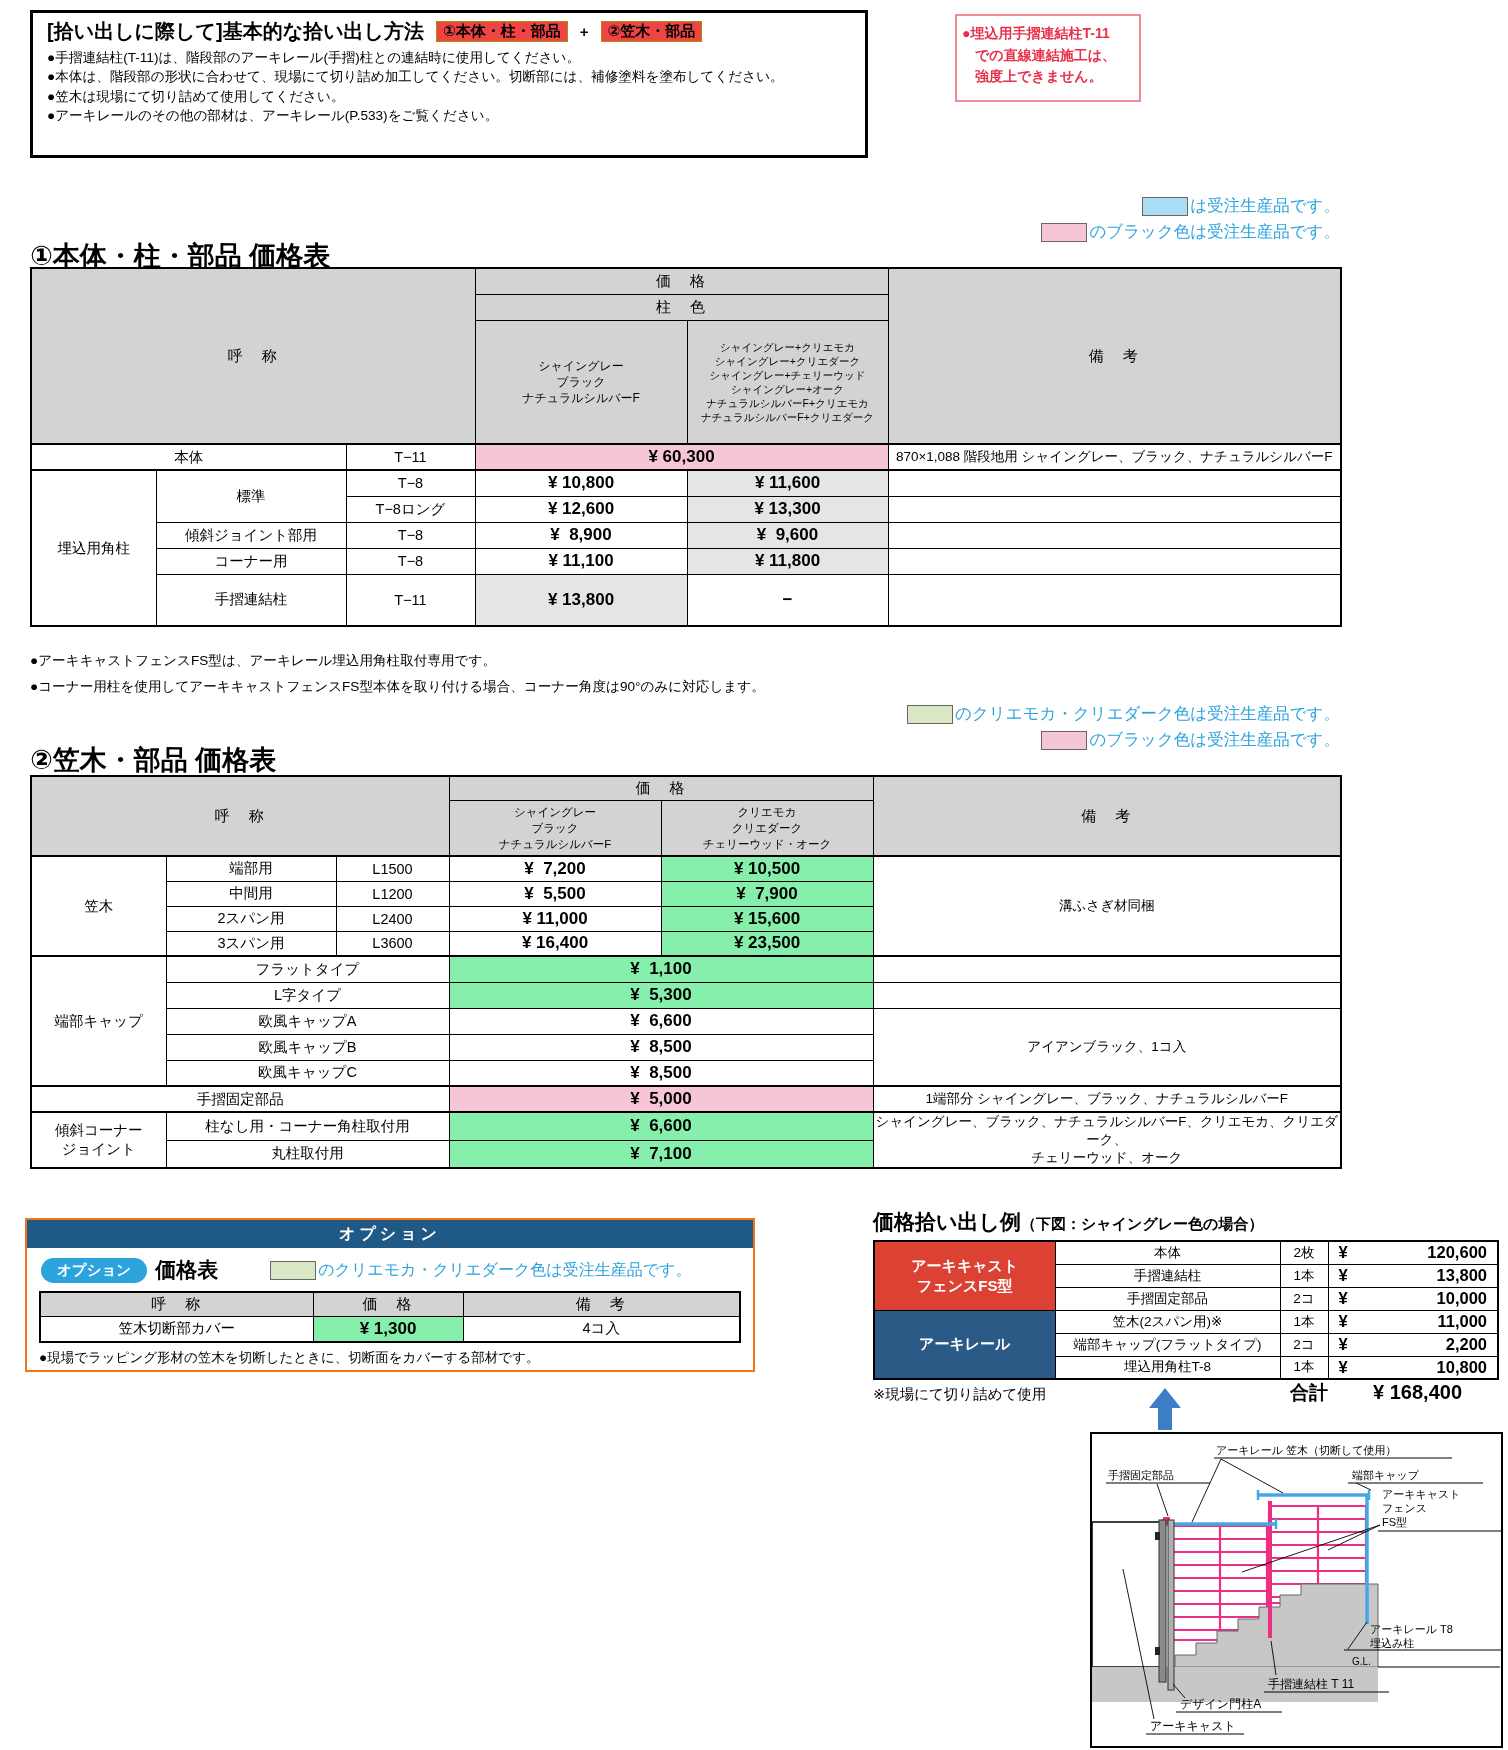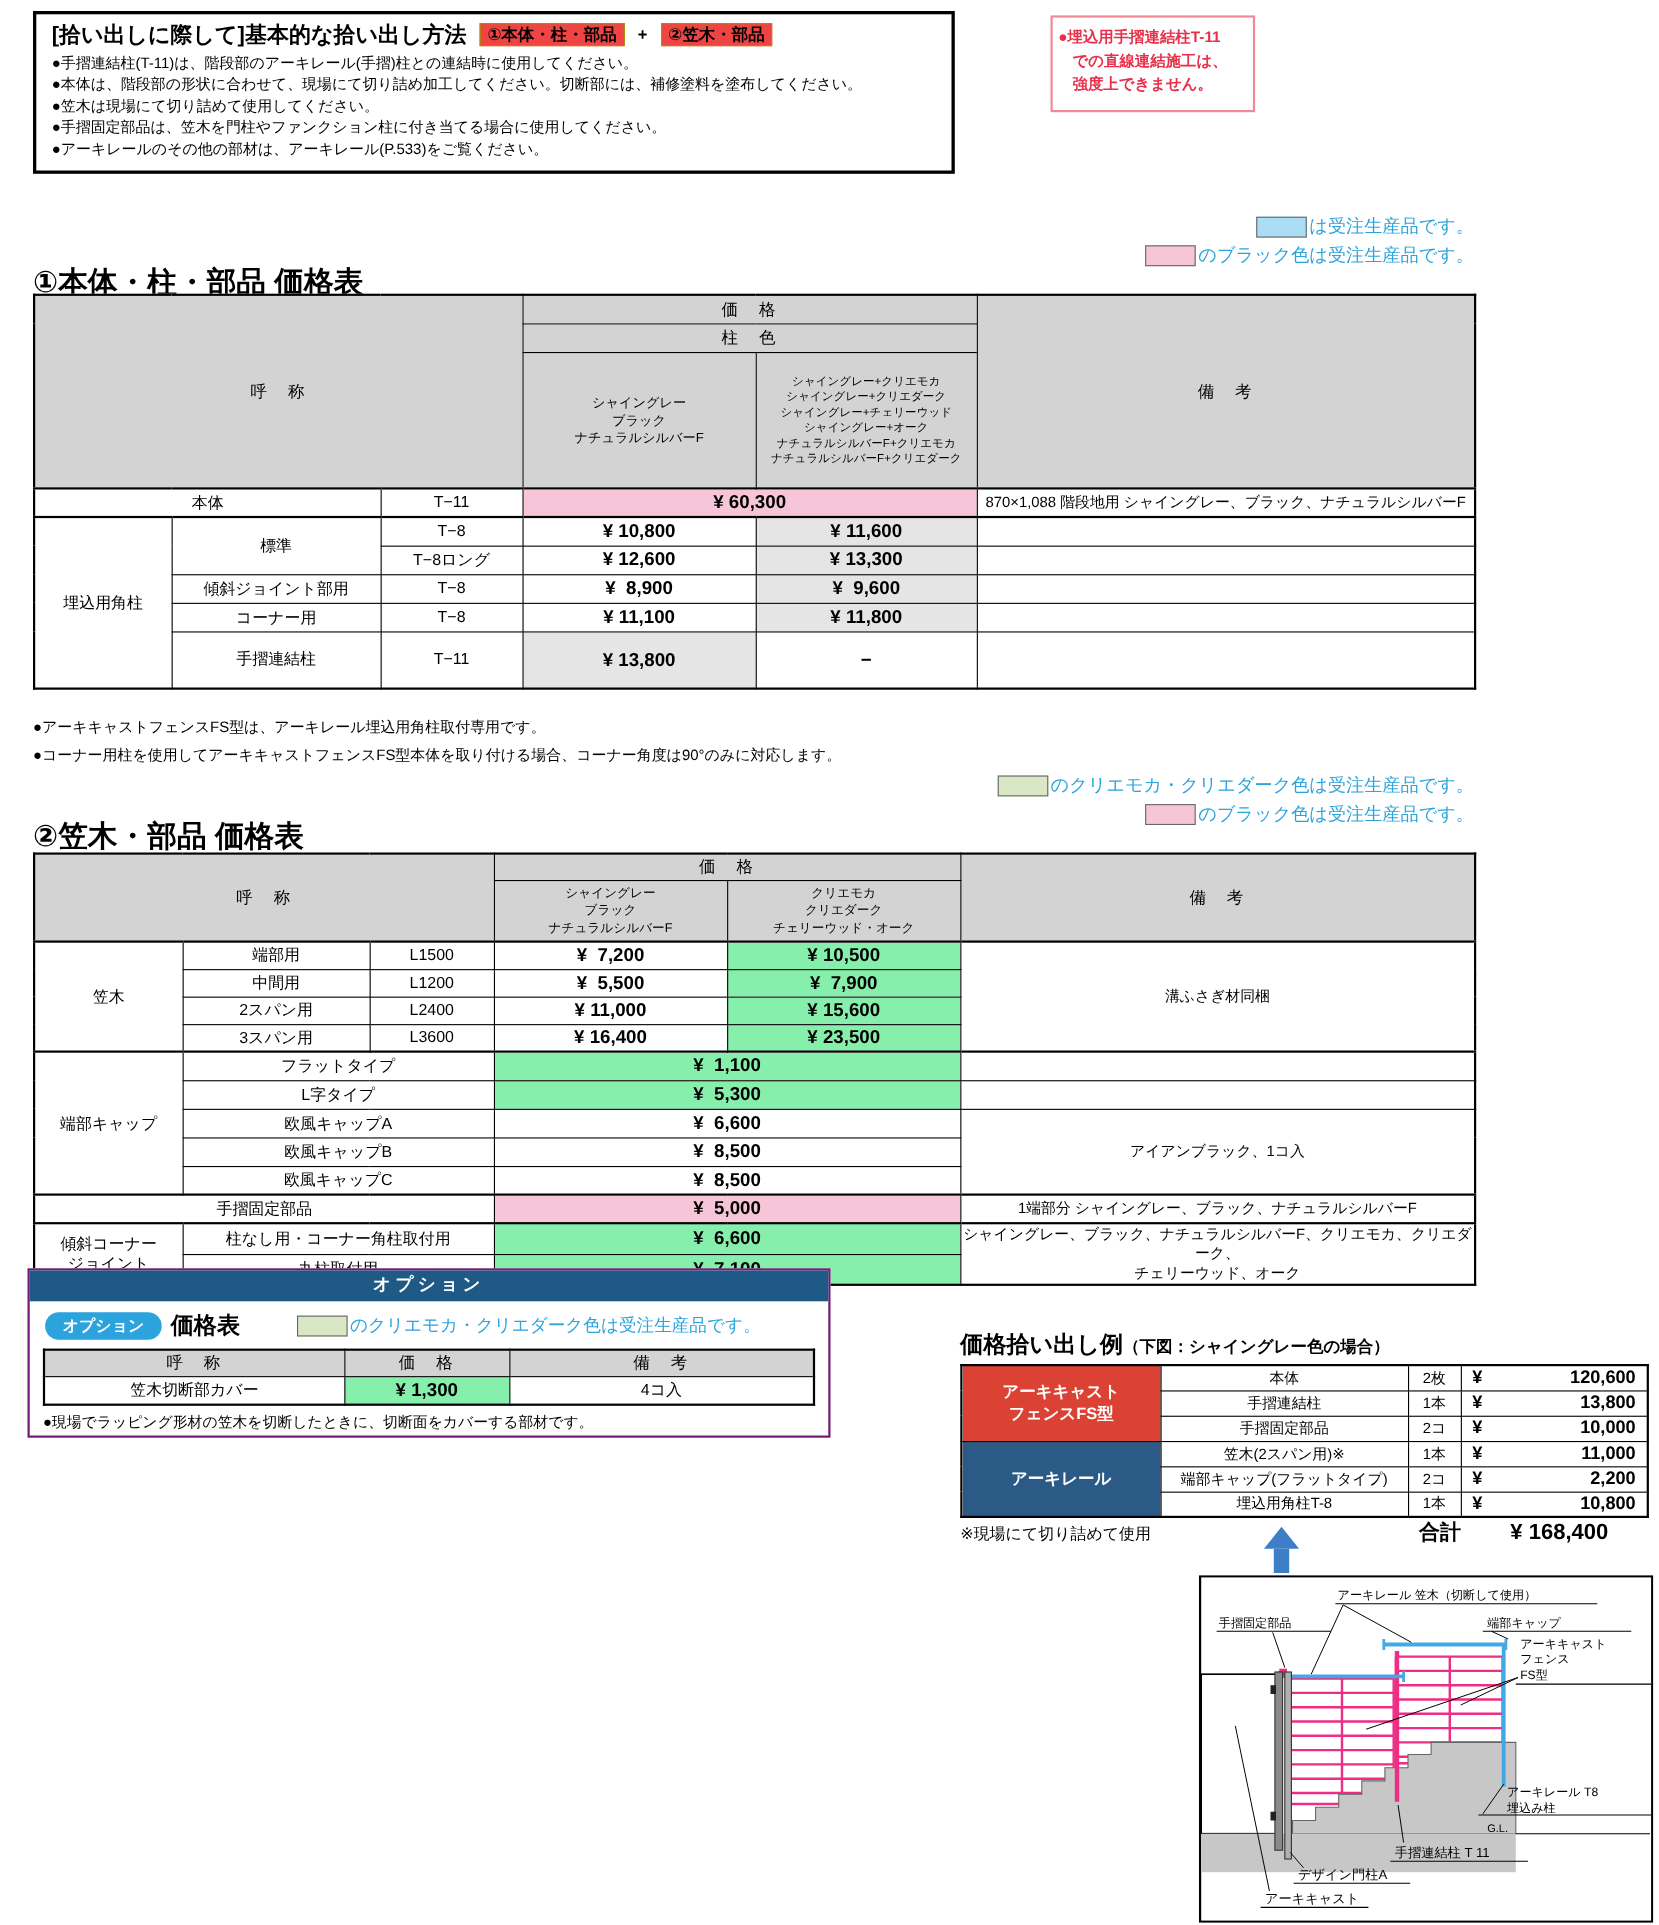--- a/index.html
+++ b/index.html
@@ -39,21 +39,21 @@
   .rm{font-size:13.5px;}
   .price{font-weight:bold;font-size:17px;white-space:pre;}
   .blue-bg{background:#e5e5e5;margin-left:40px;}
   .pink-bg{background:#f6c5d8;}
   .green-bg{background:#86efac;}
   .sep td,.sep th{border-top:2px solid #000;}
   .clines12 div{font-size:12px;line-height:16px;}
   .clines10 div{font-size:10.5px;line-height:14px;}
   .clines11 div{font-size:11.5px;line-height:16px;}
   
-  .opt-box{left:25px;top:1153px;width:730px;height:154px;border:2px solid #701a75;box-sizing:border-box;background:#fff;}
+  .opt-box{left:25px;top:1218px;width:730px;height:154px;border:2px solid #f97316;box-sizing:border-box;background:#fff;}
   .opt-bar{height:28px;line-height:28px;background:#1f5a86;color:#fff;text-align:center;font-size:16px;font-weight:bold;letter-spacing:4px;}
   .opt-row{display:flex;align-items:center;margin:8px 14px 0;}
   .opt-badge{background:#2ba3dc;color:#fff;border-radius:14px;padding:3px 16px;font-size:14.5px;font-weight:bold;white-space:nowrap;}
   .opt-title{font-size:21px;font-weight:bold;margin-left:8px;white-space:nowrap;}
   .opt-note{font-size:13.5px;margin:6px 12px 0;white-space:nowrap;}
   
   .g-red{background:#dc4234;color:#fff;font-weight:bold;font-size:15px;line-height:20px;}
   .g-navy{background:#2a5a85;color:#fff;font-weight:bold;font-size:15px;}
   .ex-item{font-size:13.5px;}
   .ex-qty{font-size:13.5px;}
@@ -76,21 +76,20 @@
 <div class="abs info-box">
   <div class="ib-title-row">
     <span class="ib-title">[拾い出しに際して]基本的な拾い出し方法</span>
     <span class="badge">①本体・柱・部品</span>
     <span class="plus">+</span>
     <span class="badge">②笠木・部品</span>
   </div>
   <div class="ib-line">●手摺連結柱(T-11)は、階段部のアーキレール(手摺)柱との連結時に使用してください。</div>
   <div class="ib-line">●本体は、階段部の形状に合わせて、現場にて切り詰め加工してください。切断部には、補修塗料を塗布してください。</div>
   <div class="ib-line">●笠木は現場にて切り詰めて使用してください。</div>
-  <div class="ib-line">●手摺固定部品は、笠木を門柱やファンクション柱に付き当てる場合に使用してください。</div>
   <div class="ib-line">●アーキレールのその他の部材は、アーキレール(P.533)をご覧ください。</div>
 </div>
 
 <div class="abs warn-box">
   <div>●埋込用手摺連結柱T-11</div>
   <div class="warn-ind">での直線連結施工は、</div>
   <div class="warn-ind">強度上できません。</div>
 </div>
 
 <div class="abs legend" style="right:168px;top:195px;">

